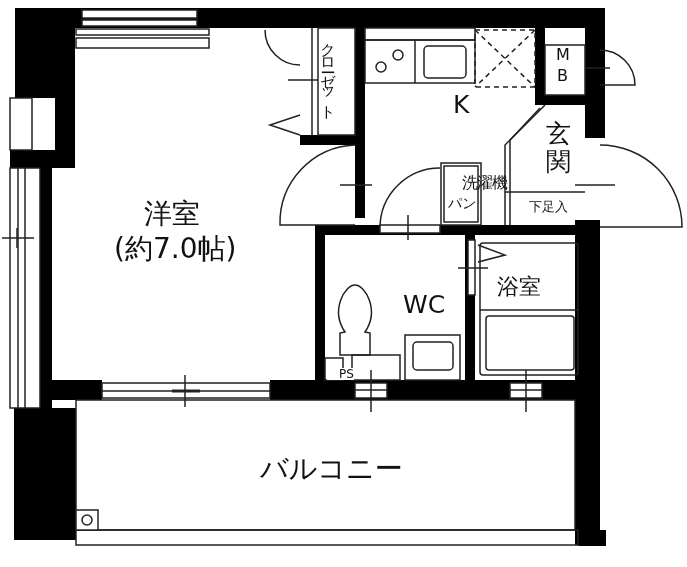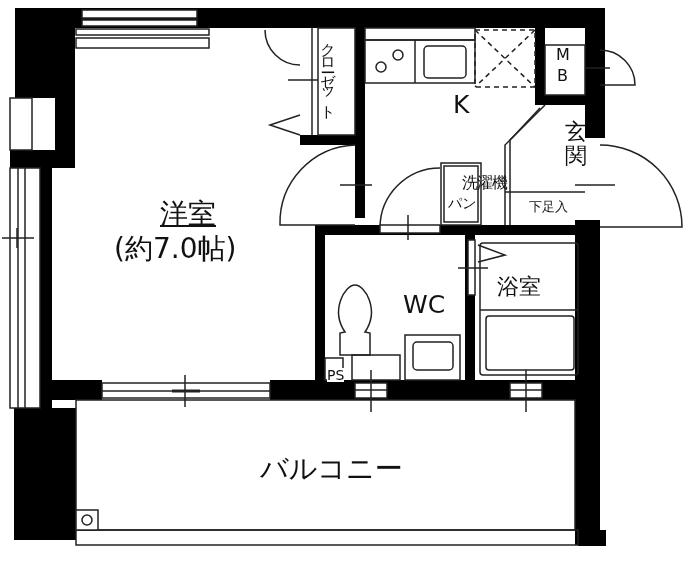--- a/index.html
+++ b/index.html
@@ -3,21 +3,21 @@
 <meta charset="utf-8">
 <style>
   html,body{margin:0;padding:0;background:#ffffff;}
   body{width:687px;height:567px;position:relative;overflow:hidden;font-family:"DejaVu Sans","Liberation Sans",sans-serif;}
   .plan{position:absolute;left:0;top:0;width:687px;height:567px;}
   .lbl{position:absolute;color:#111;white-space:nowrap;line-height:1;}
   .room-big{font-size:28px;}
   .room-mid{font-size:25px;}
   .vert{writing-mode:vertical-rl;font-size:15px;letter-spacing:-1px;}
   .small{font-size:13px;margin-left:16px;}
-  .tiny{font-size:14px;}
+  .tiny{font-size:12px;padding-left:12px;}
 </style>
 </head>
 <body>
 
 <svg class="plan" viewBox="0 0 687 567" xmlns="http://www.w3.org/2000/svg">
   <g fill="#000">
 
     <rect x="15" y="8" width="590" height="20"></rect>
 
     <rect x="15" y="8" width="60" height="90"></rect>
@@ -140,26 +140,26 @@
     <rect x="413" y="342" width="40" height="28" rx="4"></rect>
   </g>
 
   <g fill="none" stroke="#222" stroke-width="1.5">
     <rect x="480" y="243" width="98" height="132" rx="3"></rect>
     <line x1="480" y1="310" x2="578" y2="310"></line>
     <rect x="486" y="316" width="88" height="54" rx="3"></rect>
   </g>
 </svg>
 
-<div class="lbl room-big" style="left:160px;top:200px;text-decoration:underline;">洋室</div>
+<div class="lbl room-big" style="left:144px;top:200px;">洋室</div>
 <div class="lbl room-big" style="left:114px;top:235px;">(約7.0帖)</div>
 <div class="lbl vert" style="left:320px;top:32px;">クローゼット</div>
 <div class="lbl room-mid" style="left:453px;top:92px;">K</div>
 <div class="lbl" style="left:556px;top:47px;font-size:16px;">M</div>
 <div class="lbl" style="left:557px;top:68px;font-size:16px;">B</div>
-<div class="lbl" style="left:565px;top:120px;font-size:22px;width:30px;white-space:normal;line-height:1.1;">玄関</div>
+<div class="lbl" style="left:546px;top:120px;font-size:25px;width:30px;white-space:normal;line-height:1.1;">玄関</div>
 <div class="lbl small" style="left:513px;top:200px;">下足入</div>
 <div class="lbl" style="left:442px;top:175px;font-size:16px;letter-spacing:-1px;margin-left:20px;">洗濯機</div>
 <div class="lbl" style="left:448px;top:196px;font-size:14px;">パン</div>
 <div class="lbl room-mid" style="left:403px;top:292px;">WC</div>
 <div class="lbl" style="left:497px;top:276px;font-size:22px;">浴室</div>
 <div class="lbl tiny" style="left:327px;top:368px;background:#fff;">PS</div>
 <div class="lbl room-big" style="left:244px;top:455px;margin-left:16px;">バルコニー</div>
 
 </body></html>

